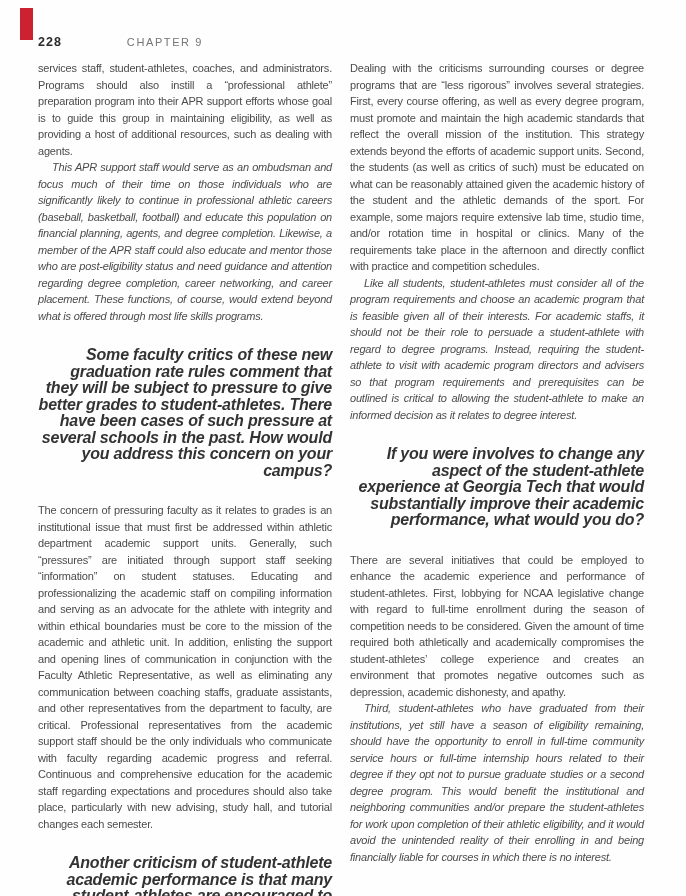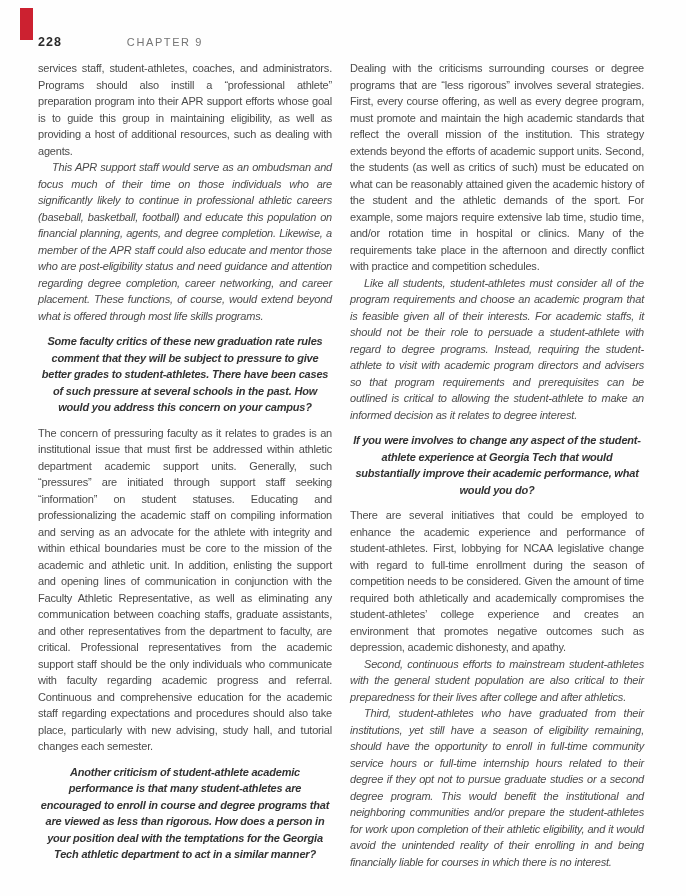--- a/index.html
+++ b/index.html
@@ -49,28 +49,28 @@
   .para {
     margin: 0;
     font-size: 11px;
     line-height: 16.5px;
     letter-spacing: -0.2px;
     color: #4b4b4b;
     text-align: justify;
   }
   .para.indent { text-indent: 14px; font-style: italic; }
   .question {
-    margin: 9px 0;
-    font-size: 11px;
+    margin: 23px 0;
+    font-size: 16px;
     line-height: 16.5px;
     letter-spacing: -0.2px;
     color: #333333;
     font-weight: bold;
     font-style: italic;
-    text-align: center;
+    text-align: right;
   }
 </style>
 </head>
 <body>
 
 <div class="page">
 
   <div class="red-tab" style="background: rgb(204, 33, 48);"></div>
 
   <div class="page-header">
@@ -86,18 +86,17 @@
       <p class="question">Some faculty critics of these new graduation rate rules comment that they will be subject to pressure to give better grades to student-athletes. There have been cases of such pressure at several schools in the past. How would you address this concern on your campus?</p>
       <p class="para">The concern of pressuring faculty as it relates to grades is an institutional issue that must first be addressed within athletic department academic support units. Generally, such “pressures” are initiated through support staff seeking “information” on student statuses. Educating and professionalizing the academic staff on compiling information and serving as an advocate for the athlete with integrity and within ethical boundaries must be core to the mission of the academic and athletic unit. In addition, enlisting the support and opening lines of communication in conjunction with the Faculty Athletic Representative, as well as eliminating any communication between coaching staffs, graduate assistants, and other representatives from the department to faculty, are critical. Professional representatives from the academic support staff should be the only individuals who communicate with faculty regarding academic progress and referral. Continuous and comprehensive education for the academic staff regarding expectations and procedures should also take place, particularly with new advising, study hall, and tutorial changes each semester.</p>
       <p class="question">Another criticism of student-athlete academic performance is that many student-athletes are encouraged to enroll in course and degree programs that are viewed as less than rigorous. How does a person in your position deal with the temptations for the Georgia Tech athletic department to act in a similar manner?</p>
     </div>
 
     <div class="col">
       <p class="para">Dealing with the criticisms surrounding courses or degree programs that are “less rigorous” involves several strategies. First, every course offering, as well as every degree program, must promote and maintain the high academic standards that reflect the overall mission of the institution. This strategy extends beyond the efforts of academic support units. Second, the students (as well as critics of such) must be educated on what can be reasonably attained given the academic history of the student and the athletic demands of the sport. For example, some majors require extensive lab time, studio time, and/or rotation time in hospital or clinics. Many of the requirements take place in the afternoon and directly conflict with practice and competition schedules.</p>
       <p class="para indent">Like all students, student-athletes must consider all of the program requirements and choose an academic program that is feasible given all of their interests. For academic staffs, it should not be their role to persuade a student-athlete with regard to degree programs. Instead, requiring the student-athlete to visit with academic program directors and advisers so that program requirements and prerequisites can be outlined is critical to allowing the student-athlete to make an informed decision as it relates to degree interest.</p>
       <p class="question">If you were involves to change any aspect of the student-athlete experience at Georgia Tech that would substantially improve their academic performance, what would you do?</p>
       <p class="para">There are several initiatives that could be employed to enhance the academic experience and performance of student-athletes. First, lobbying for NCAA legislative change with regard to full-time enrollment during the season of competition needs to be considered. Given the amount of time required both athletically and academically compromises the student-athletes’ college experience and creates an environment that promotes negative outcomes such as depression, academic dishonesty, and apathy.</p>
-      <p class="para indent">Second, continuous efforts to mainstream student-athletes with the general student population are also critical to their preparedness for their lives after college and after athletics.</p>
       <p class="para indent">Third, student-athletes who have graduated from their institutions, yet still have a season of eligibility remaining, should have the opportunity to enroll in full-time community service hours or full-time internship hours related to their degree if they opt not to pursue graduate studies or a second degree program. This would benefit the institutional and neighboring communities and/or prepare the student-athletes for work upon completion of their athletic eligibility, and it would avoid the unintended reality of their enrolling in and being financially liable for courses in which there is no interest.</p>
     </div>
 
   </div>
 </div>
 
 </body></html>

